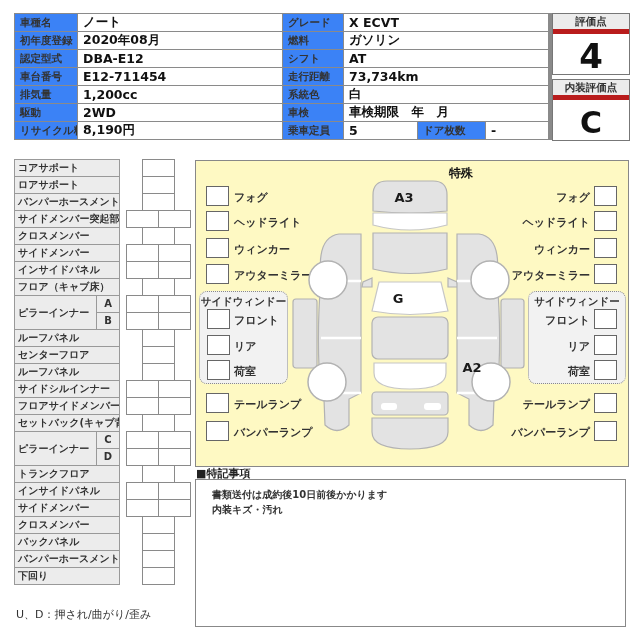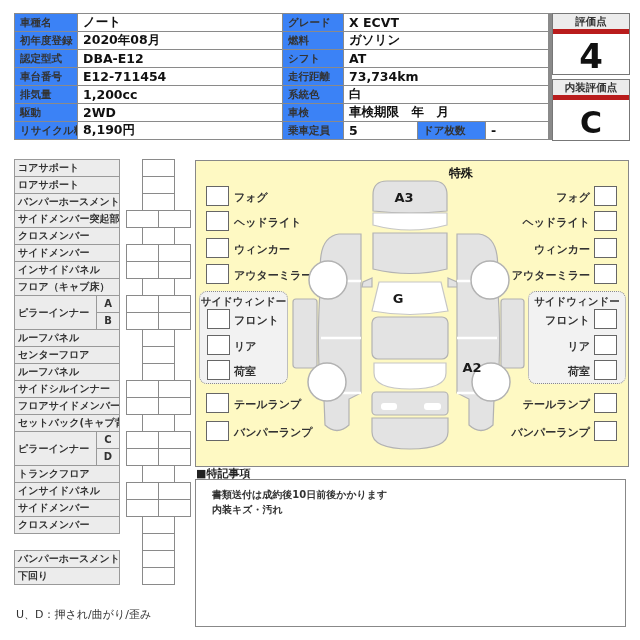--- a/index.html
+++ b/index.html
@@ -212,20 +212,21 @@
     <div class="srow">
         <div class="slabel">サイドメンバー</div>
         <div class="scell d1"></div>
         <div class="scell d2"></div>
       </div>
     <div class="srow">
         <div class="slabel">クロスメンバー</div>
         <div class="scell single"></div>
       </div>
     <div class="srow">
+        <div class="slabel">バックパネル</div>
         <div class="scell single"></div>
       </div>
     <div class="srow">
         <div class="slabel">バンパーホースメント</div>
         <div class="scell single"></div>
       </div>
     <div class="srow">
         <div class="slabel">下回り</div>
         <div class="scell single"></div>
       </div>

